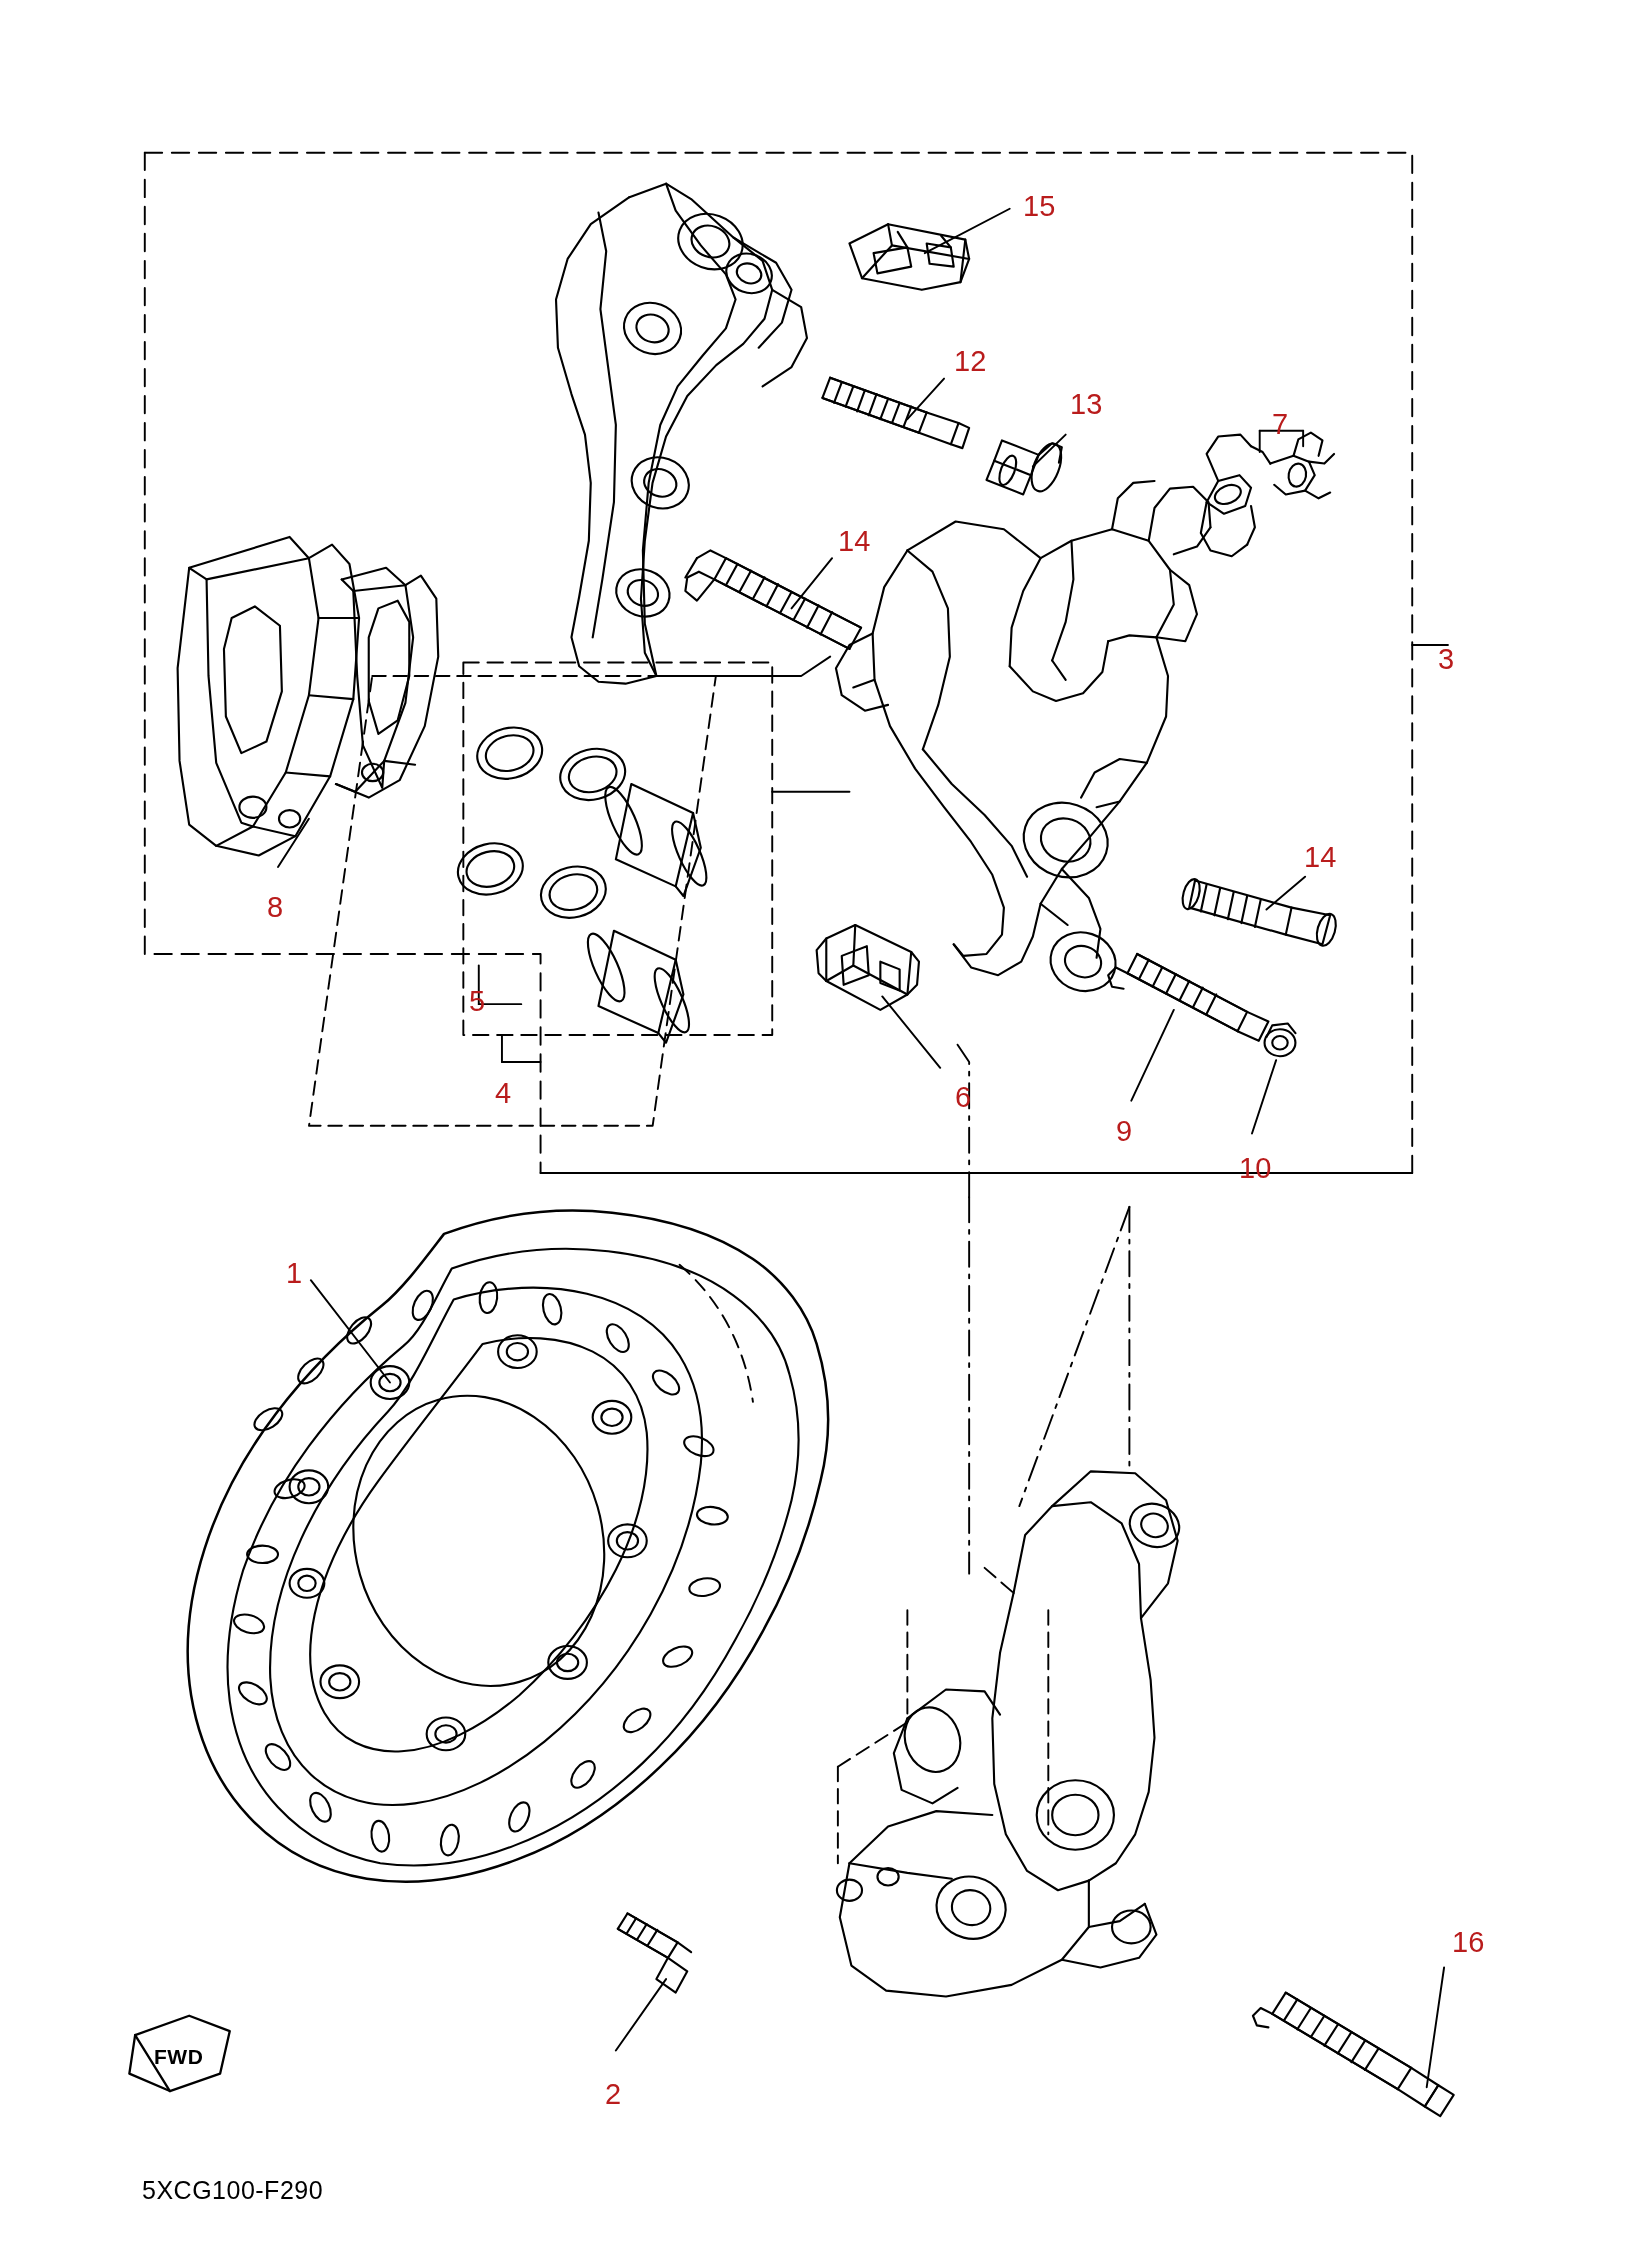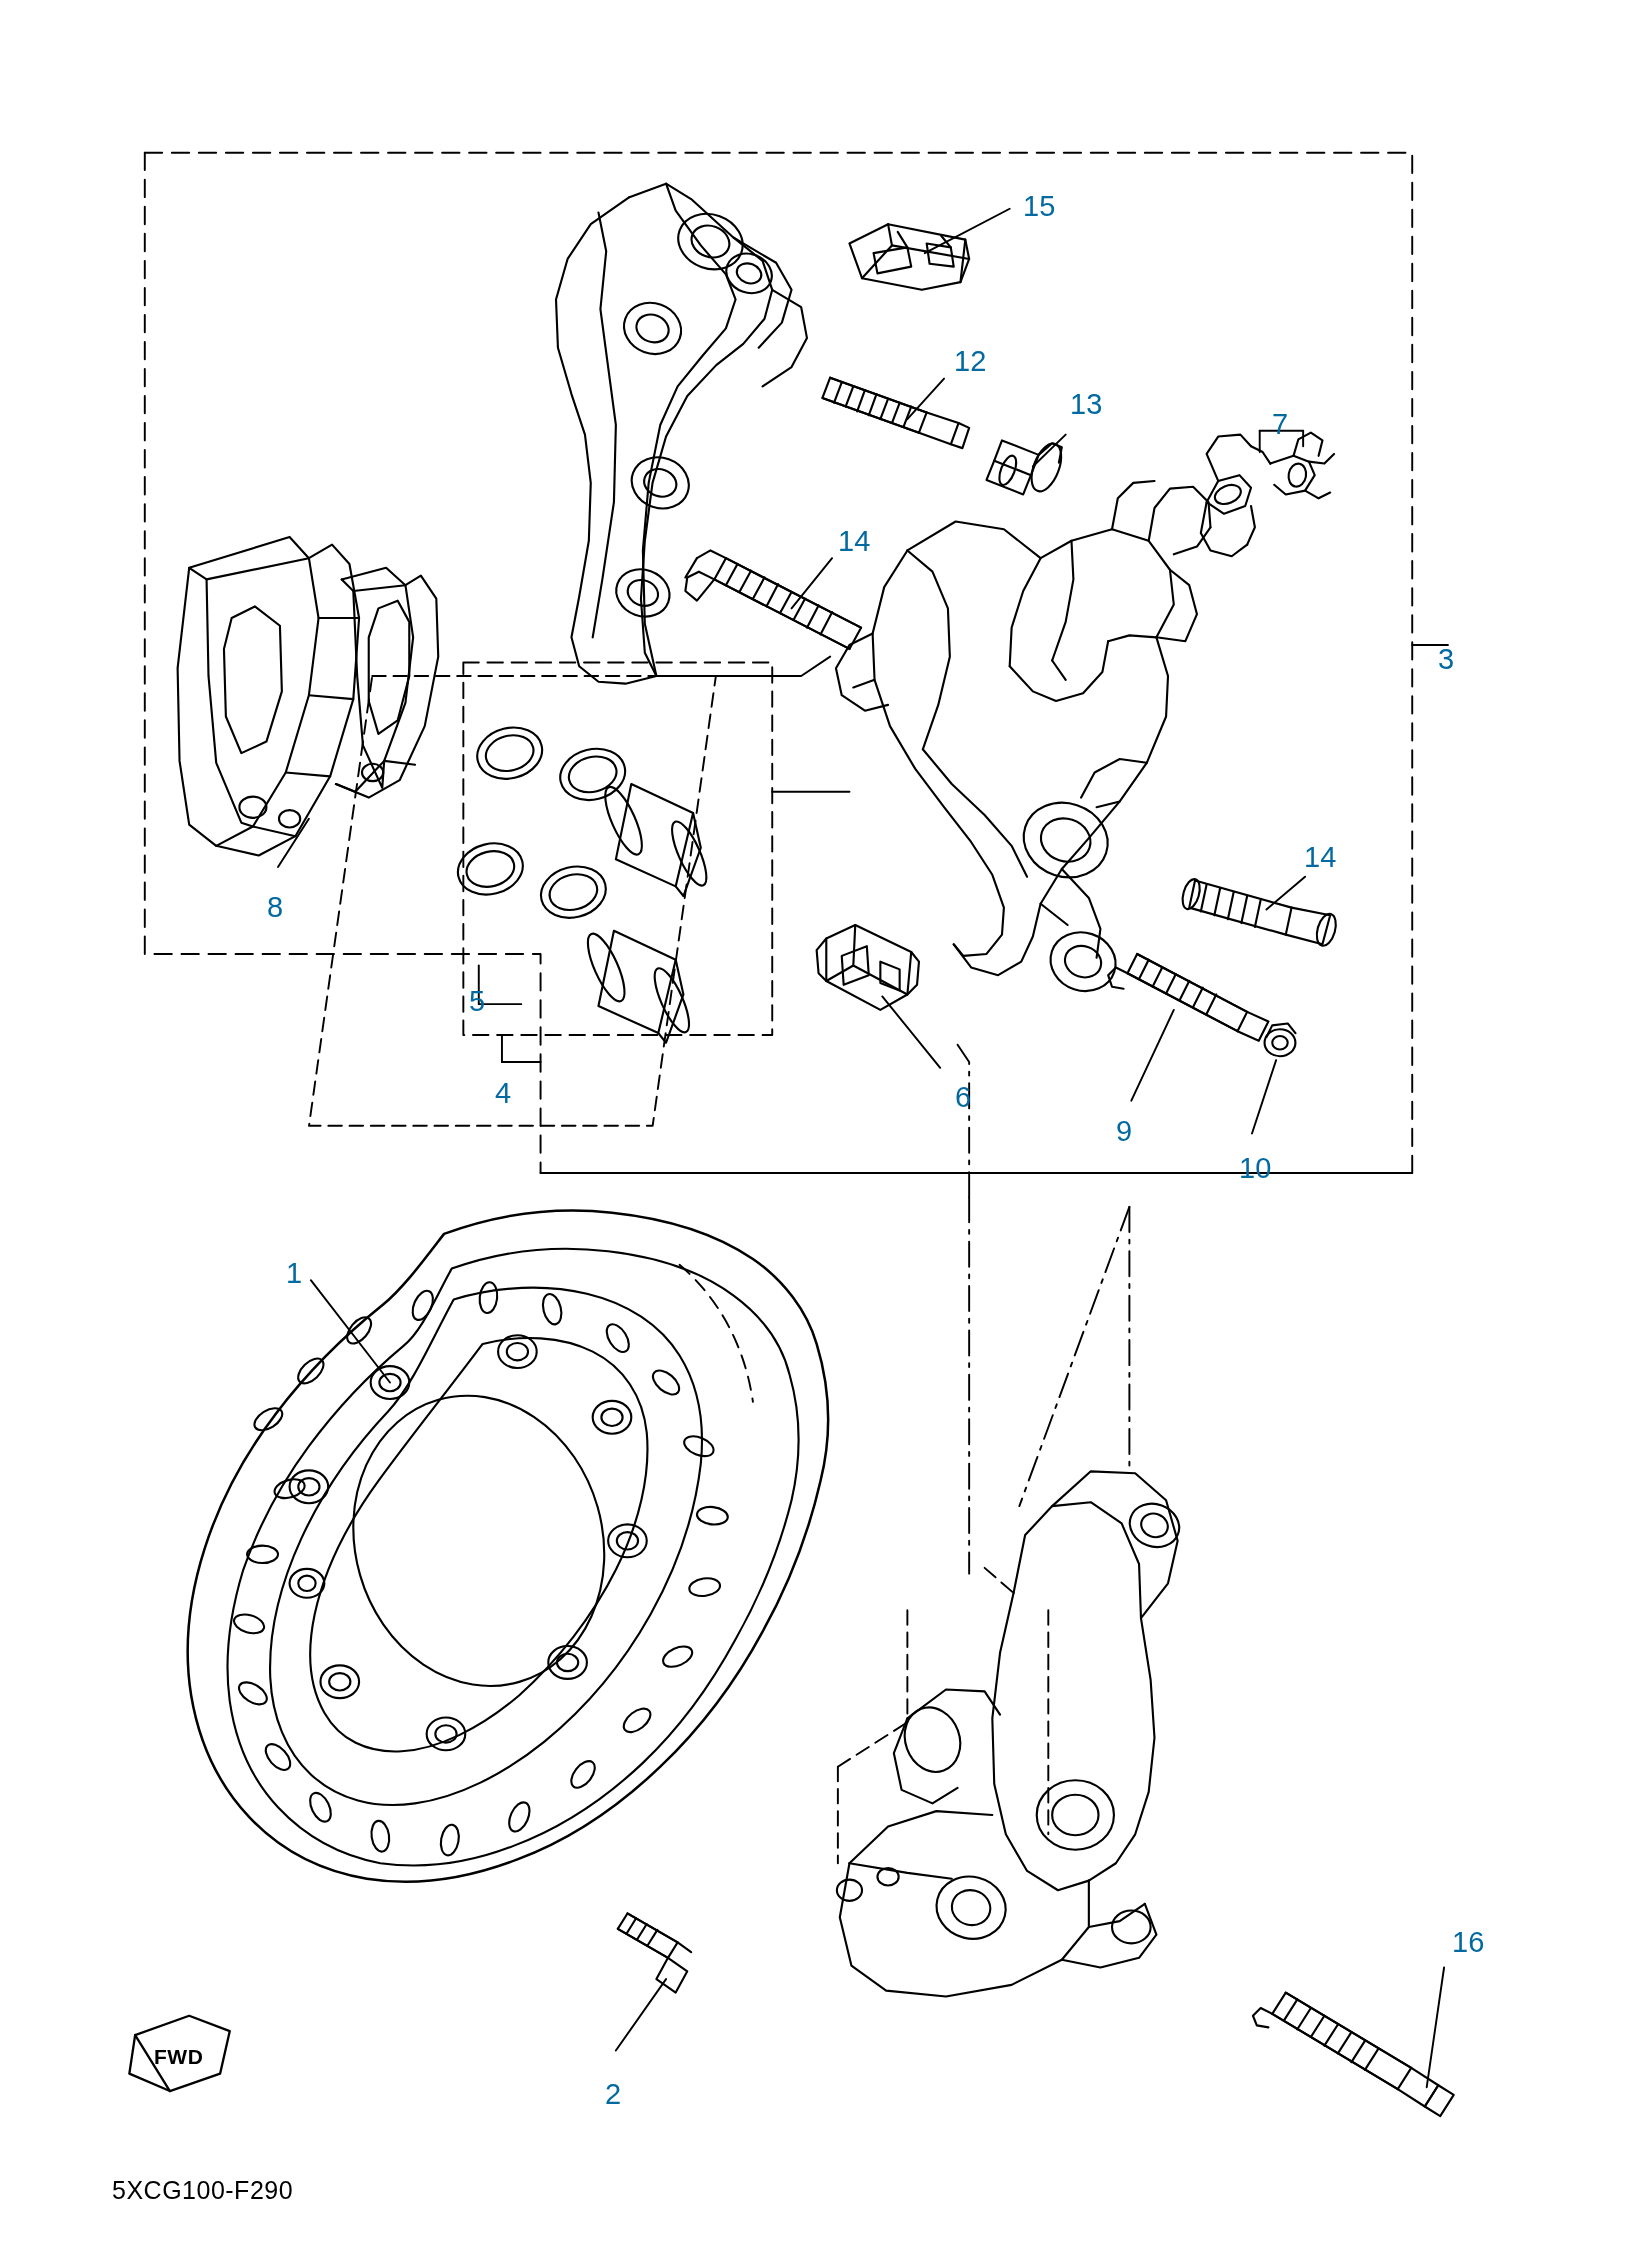--- a/index.html
+++ b/index.html
@@ -21,21 +21,21 @@
     position: absolute;
     left: 0;
     top: 0;
     width: 1641px;
     height: 2266px;
   }
   .callout {
     position: absolute;
     font-family: "Liberation Sans", sans-serif;
     font-size: 29px;
-    color: #0369a1;
+    color: #b91c1c;
     line-height: 1;
     white-space: nowrap;
   }
   .partcode {
     position: absolute;
     font-family: "Liberation Sans", sans-serif;
     font-size: 25px;
     color: #000000;
     letter-spacing: 0.5px;
     white-space: nowrap;
@@ -482,16 +482,16 @@
   <div class="callout" style="left:1116px; top:1117px;">9</div>
   <div class="callout" style="left:1239px; top:1154px;">10</div>
   <div class="callout" style="left:954px; top:347px;">12</div>
   <div class="callout" style="left:838px; top:527px;">14</div>
   <div class="callout" style="left:1070px; top:390px;">13</div>
   <div class="callout" style="left:1292px; top:843px;margin-left:12px;">14</div>
   <div class="callout" style="left:1023px; top:192px;">15</div>
   <div class="callout" style="left:1452px; top:1928px;">16</div>
 
   <div class="fwd-label" style="left:154px; top:2045px;">FWD</div>
-  <div class="partcode" style="left:112px; top:2176px;">5XCG100-F290</div>
+  <div class="partcode" style="left:142px; top:2176px;">5XCG100-F290</div>
 
 </div>
 
 
 </body></html>

